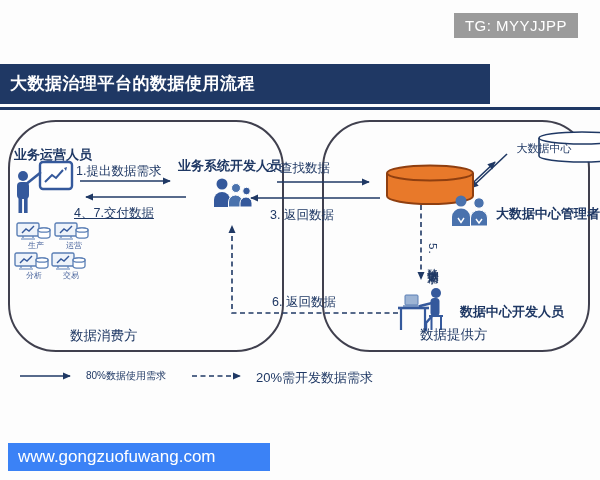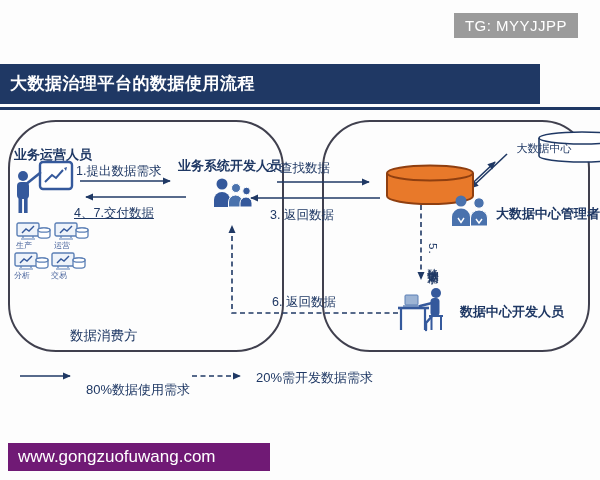--- a/index.html
+++ b/index.html
@@ -5,21 +5,21 @@
   html,body{margin:0;padding:0;background:#ffffff;}
   #stage{
     position:relative;width:600px;height:480px;background:#fdfdfd;overflow:hidden;
     font-family:"Liberation Sans","DejaVu Sans",sans-serif;color:#1f3864;
   }
   .abs{position:absolute;}
   
   .tg-badge{left:454px;top:13px;width:124px;height:25px;background:#9b9b9b;color:#fff;
     font-size:15px;line-height:25px;text-align:center;letter-spacing:.5px;}
   
-  .title-bar{left:0;top:64px;width:540px;height:40px;background:#1f3864;}
+  .title-bar{left:0;top:64px;width:490px;height:40px;background:#1f3864;}
   .title-bar .t{position:absolute;left:10px;top:0;height:40px;line-height:40px;
     color:#fff;font-size:17px;font-weight:bold;letter-spacing:.5px;}
   .title-rule{left:0;top:107px;width:600px;height:3px;background:#1f3864;}
   
   .flow-box{border:2px solid #40404e;border-radius:48px;background:transparent;}
   .box-consumer{left:8px;top:120px;width:272px;height:228px;}
   .box-provider{left:322px;top:120px;width:264px;height:228px;}
   
   .lbl{font-size:12.5px;color:#1f3864;white-space:nowrap;text-align:center;}
   .lbl.b{font-weight:bold;font-size:13px;}
@@ -30,37 +30,37 @@
   .lbl-flow47{left:74px;top:205px;width:122px;text-decoration:underline;}
   .lbl-flow2{left:266px;top:160px;width:92px;}
   .lbl-flow3{left:270px;top:207px;width:96px;}
   .lbl-flow6{left:272px;top:294px;width:96px;}
   .lbl-flow5{left:425px;top:202px;height:104px;writing-mode:vertical-rl;
     font-size:11.5px;letter-spacing:1px;}
   .lbl-manager{left:496px;top:205px;}
   .lbl-dcdev{left:460px;top:303px;}
   .lbl-consumer{left:70px;top:327px;width:116px;font-size:13.5px;}
   .lbl-provider{left:420px;top:326px;width:96px;font-size:13.5px;}
-  .lbl-legend80{left:86px;top:369px;font-size:13px;margin-top:12px;}
+  .lbl-legend80{left:86px;top:369px;font-size:10px;}
   .lbl-legend20{left:256px;top:369px;font-size:13px;}
   
   .cyl{overflow:visible;}
   .cyl-gov{left:385px;top:164px;width:90px;height:42px;}
   .cyl-gov .cap{position:absolute;left:0;top:15px;width:90px;text-align:center;
     font-size:11px;font-weight:bold;color:#1f3864;}
   .cyl-dc{left:500px;top:131px;width:88px;height:32px;padding-left:38px;}
   .cyl-dc .cap{position:absolute;left:0;top:10px;width:88px;text-align:center;
     font-size:11px;color:#1f3864;}
   
-  .sys{width:40px;text-align:left;}
+  .sys{width:40px;text-align:center;}
   .sys .sl{font-size:8px;color:#44609a;margin-top:0px;}
   .sys1{left:16px;top:222px;} .sys2{left:54px;top:222px;}
   .sys3{left:14px;top:252px;} .sys4{left:51px;top:252px;}
   
-  .watermark{left:8px;top:443px;width:262px;height:28px;background:#701a75;color:#fff;
+  .watermark{left:8px;top:443px;width:262px;height:28px;background:#3b82f6;color:#fff;
     font-size:17px;line-height:28px;padding-left:10px;box-sizing:border-box;}
   svg{display:block;}
 </style>
 </head>
 <body>
 
 <div id="stage">
 
   <div class="abs tg-badge">TG: MYYJJPP</div>
 
@@ -196,19 +196,20 @@
     <path d="M5 24 V46 M29 24 V46" stroke="#35599c" stroke-width="2.2"></path>
     <circle cx="40" cy="9" r="5" fill="#35599c"></circle>
     <rect x="34.5" y="14" width="9" height="18" rx="3.5" fill="#35599c"></rect>
     <path d="M36 19 L24 22" stroke="#35599c" stroke-width="2.4" stroke-linecap="round"></path>
     <path d="M37 31 L30 39 L30 46" stroke="#35599c" stroke-width="2.4" fill="none" stroke-linecap="round"></path>
     <path d="M33 32 h14 M35.5 32 V46 M45 32 V46" stroke="#35599c" stroke-width="2"></path>
   </svg>
   <div class="abs lbl b lbl-dcdev">数据中心开发人员</div>
 
   <div class="abs lbl ctr lbl-consumer">数据消费方</div>
+  <div class="abs lbl ctr lbl-provider">数据提供方</div>
 
   <div class="abs lbl lbl-legend80">80%数据使用需求</div>
   <div class="abs lbl lbl-legend20">20%需开发数据需求</div>
 
   <div class="abs watermark">www.gongzuofuwang.com</div>
 
 </div>
 
 </body></html>

